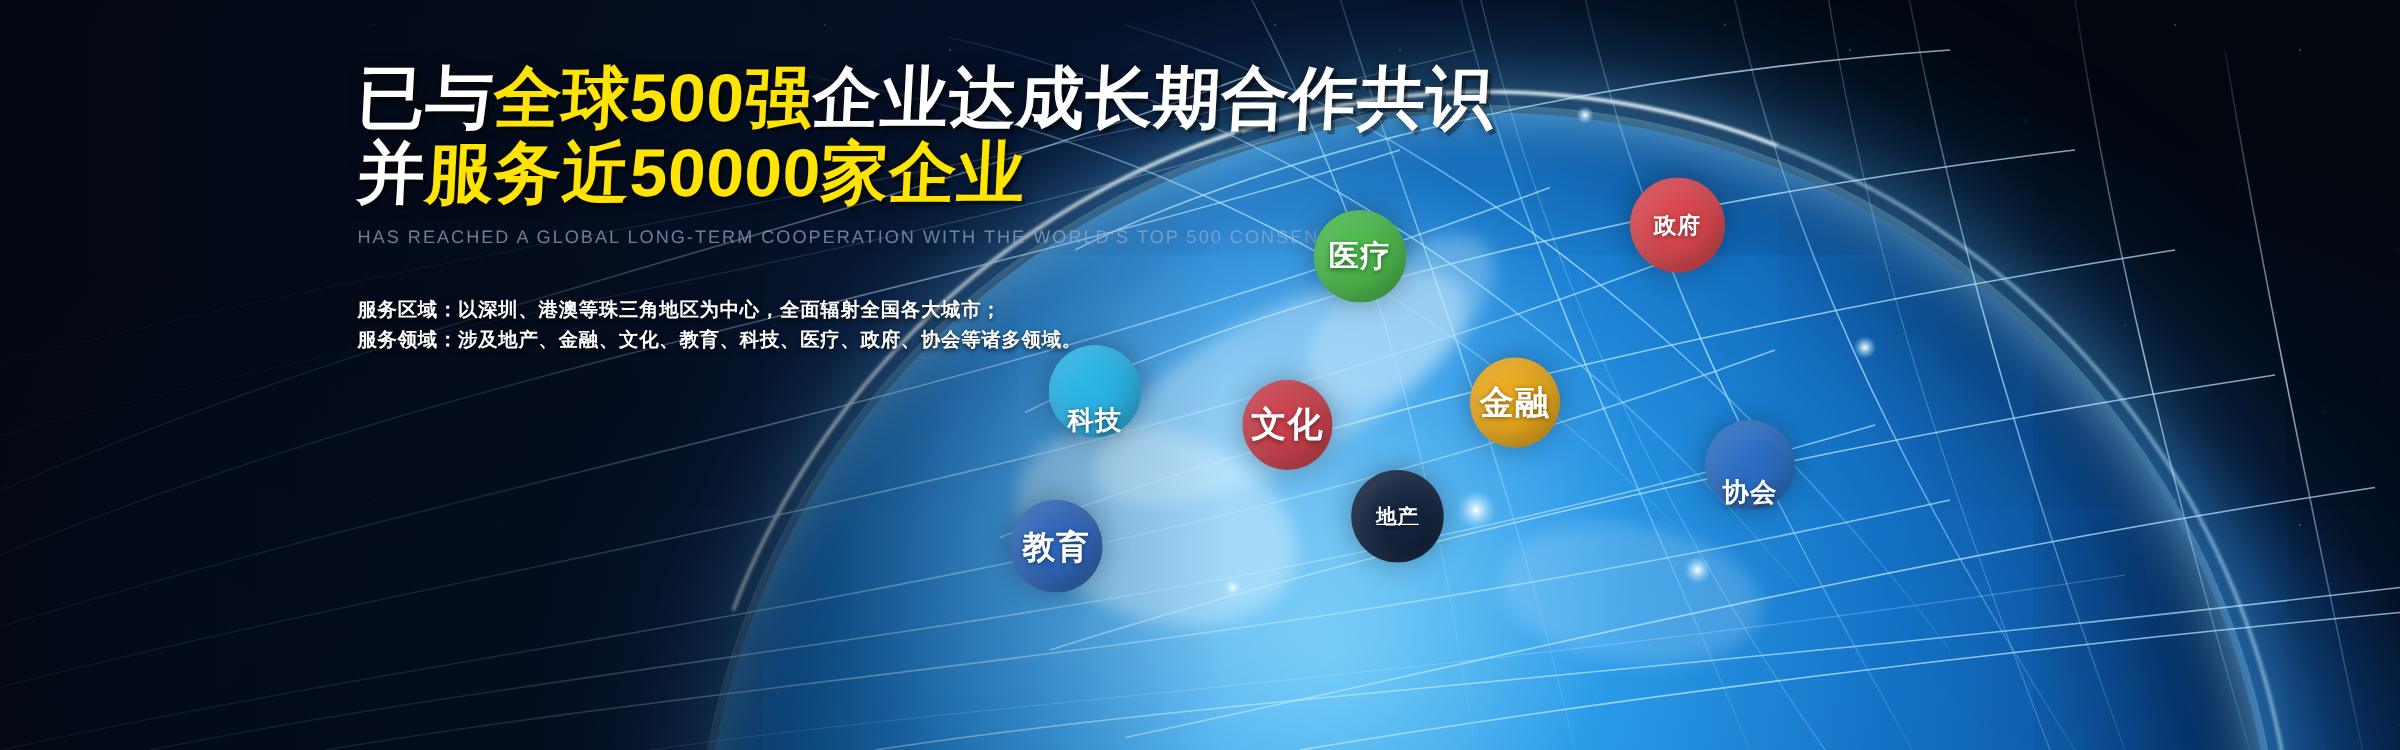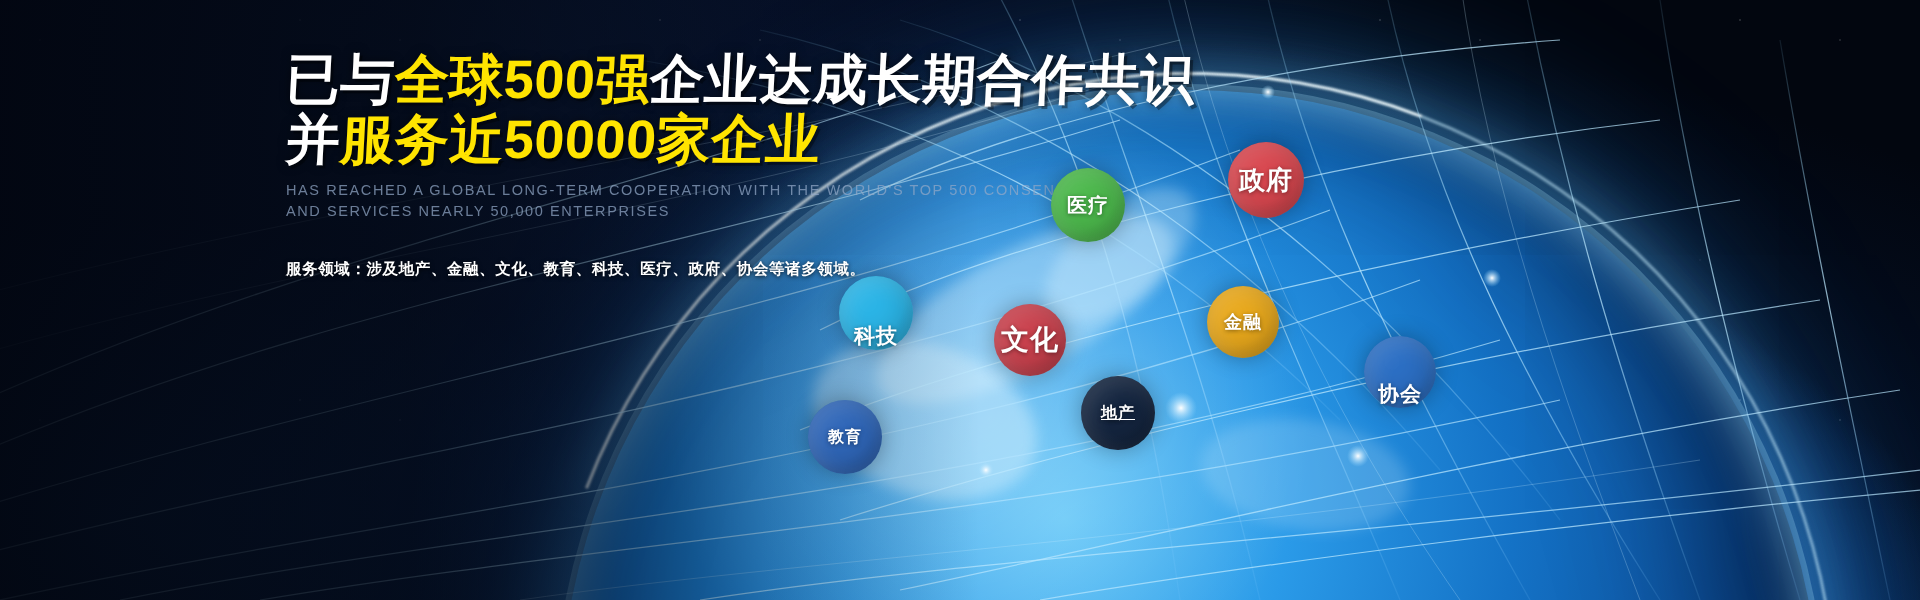--- a/index.html
+++ b/index.html
@@ -164,48 +164,48 @@
   <div class="copy">
     <div class="headline hl1">
       <span class="w" style="color: rgb(255, 255, 255);">已与</span><span class="y" style="color: rgb(255, 228, 0);">全球500强</span><span class="w" style="color: rgb(255, 255, 255);">企业达成长期合作共识</span>
     </div>
     <div class="headline hl2">
       <span class="w" style="color: rgb(255, 255, 255);">并</span><span class="y" style="color: rgb(255, 228, 0);">服务近50000家企业</span>
     </div>
 
     <div class="eng">
       <div>HAS REACHED A GLOBAL LONG-TERM COOPERATION WITH THE WORLD'S TOP 500 CONSENSUS,</div>
-      <div>AND SERVICES NEARLY 50,000 ENTERPRISES</div>
     </div>
 
     <div class="body-block">
+      <div class="body-line">服务区域：以深圳、港澳等珠三角地区为中心，全面辐射全国各大城市；</div>
       <div class="body-line">服务领域：涉及地产、金融、文化、教育、科技、医疗、政府、协会等诸多领域。</div>
     </div>
   </div>
 
   <div id="badge-layer">
-      <div class="badge" style="left: 1228px; top: 142px; width: 76px; height: 76px; font-size: 26px; background: radial-gradient(circle at 36% 30%, rgb(216, 71, 79) 0%, rgb(216, 71, 79) 55%, rgba(0, 0, 0, 0.28) 130%) rgb(216, 71, 79);">
+      <div class="badge" style="left: 1304px; top: 142px; width: 76px; height: 76px; font-size: 18px; background: radial-gradient(circle at 36% 30%, rgb(216, 71, 79) 0%, rgb(216, 71, 79) 55%, rgba(0, 0, 0, 0.28) 130%) rgb(216, 71, 79);">
         <span>政府</span>
       </div>
-      <div class="badge" style="left: 1051px; top: 168px; width: 74px; height: 74px; font-size: 20px; background: radial-gradient(circle at 36% 30%, rgb(76, 184, 76) 0%, rgb(76, 184, 76) 55%, rgba(0, 0, 0, 0.28) 130%) rgb(76, 184, 76);">
+      <div class="badge" style="left: 1051px; top: 168px; width: 74px; height: 74px; font-size: 24px; background: radial-gradient(circle at 36% 30%, rgb(76, 184, 76) 0%, rgb(76, 184, 76) 55%, rgba(0, 0, 0, 0.28) 130%) rgb(76, 184, 76);">
         <span>医疗</span>
       </div>
-      <div class="badge" style="left: 1207px; top: 286px; width: 72px; height: 72px; font-size: 18px; background: radial-gradient(circle at 36% 30%, rgb(232, 168, 28) 0%, rgb(232, 168, 28) 55%, rgba(0, 0, 0, 0.28) 130%) rgb(232, 168, 28);">
+      <div class="badge" style="left: 1176px; top: 286px; width: 72px; height: 72px; font-size: 27px; background: radial-gradient(circle at 36% 30%, rgb(232, 168, 28) 0%, rgb(232, 168, 28) 55%, rgba(0, 0, 0, 0.28) 130%) rgb(232, 168, 28);">
         <span>金融</span>
       </div>
       <div class="badge" style="left: 1364px; top: 336px; width: 72px; height: 72px; font-size: 21px; background: radial-gradient(circle at 36% 30%, rgb(44, 111, 196) 0%, rgb(44, 111, 196) 55%, rgba(0, 0, 0, 0.28) 130%) rgb(44, 111, 196); align-items: flex-end;">
         <span>协会</span>
       </div>
       <div class="badge" style="left: 994px; top: 304px; width: 72px; height: 72px; font-size: 28px; background: radial-gradient(circle at 36% 30%, rgb(201, 65, 77) 0%, rgb(201, 65, 77) 55%, rgba(0, 0, 0, 0.28) 130%) rgb(201, 65, 77);">
         <span>文化</span>
       </div>
       <div class="badge" style="left: 839px; top: 276px; width: 74px; height: 74px; font-size: 21px; background: radial-gradient(circle at 36% 30%, rgb(43, 180, 230) 0%, rgb(43, 180, 230) 55%, rgba(0, 0, 0, 0.28) 130%) rgb(43, 180, 230); align-items: flex-end;">
         <span>科技</span>
       </div>
       <div class="badge" style="left: 1081px; top: 376px; width: 74px; height: 74px; font-size: 16px; background: radial-gradient(circle at 36% 30%, rgb(20, 37, 63) 0%, rgb(20, 37, 63) 55%, rgba(0, 0, 0, 0.28) 130%) rgb(20, 37, 63); text-decoration: underline;">
         <span>地产</span>
       </div>
-      <div class="badge" style="left: 808px; top: 400px; width: 74px; height: 74px; font-size: 16px; background: radial-gradient(circle at 36% 30%, rgb(47, 102, 184) 0%, rgb(47, 102, 184) 55%, rgba(0, 0, 0, 0.28) 130%) rgb(47, 102, 184); font-family: Liberation Serif, serif;">
+      <div class="badge" style="left: 808px; top: 400px; width: 74px; height: 74px; font-size: 26px; background: radial-gradient(circle at 36% 30%, rgb(47, 102, 184) 0%, rgb(47, 102, 184) 55%, rgba(0, 0, 0, 0.28) 130%) rgb(47, 102, 184); font-family: Liberation Serif, serif;">
         <span>教育</span>
       </div>
     </div>
 
 </div>
 
 </body></html>

